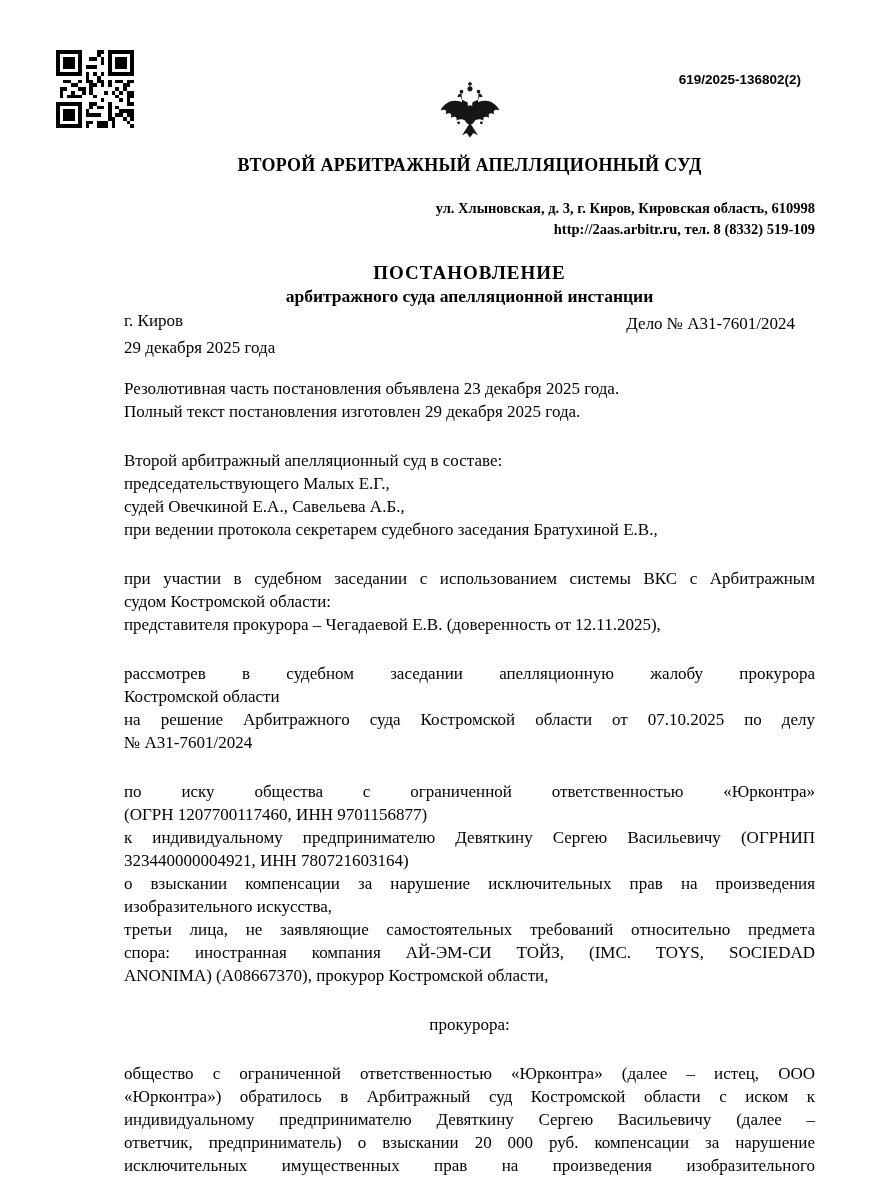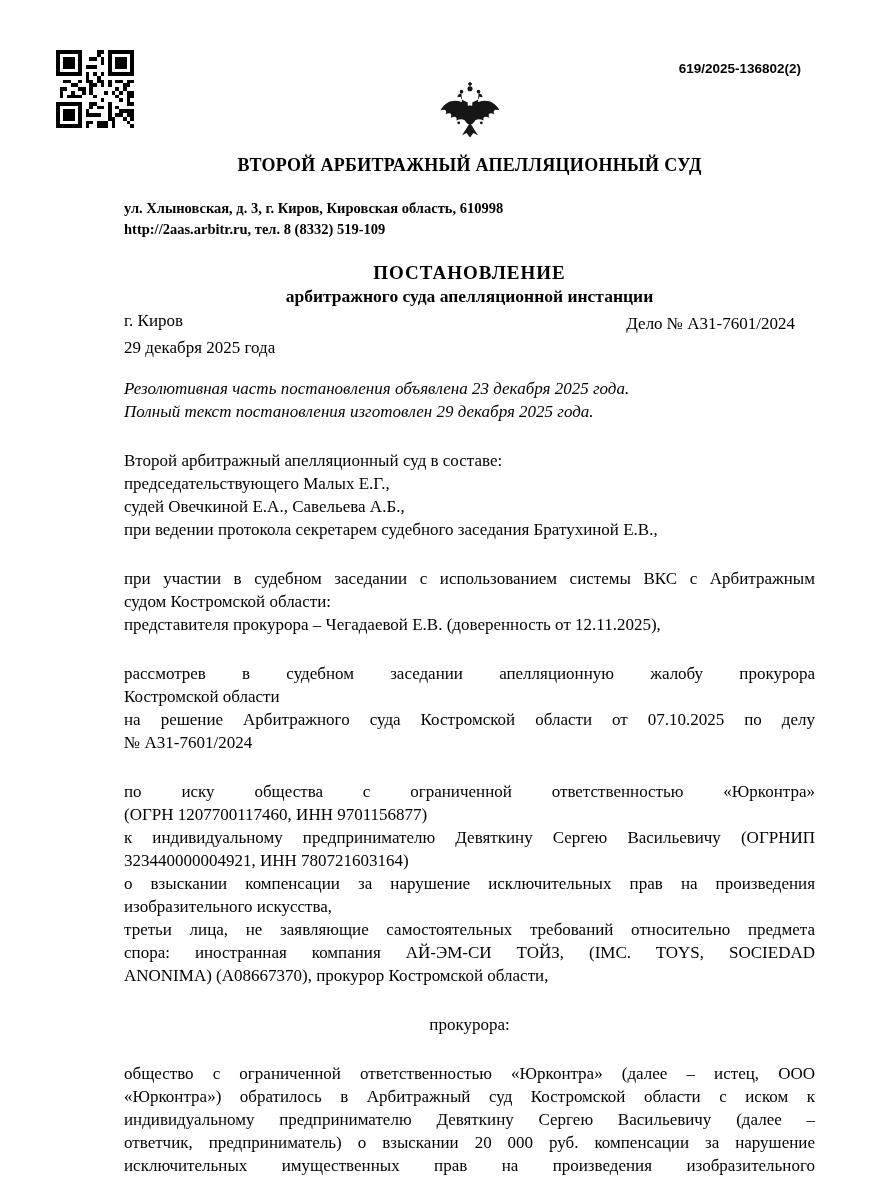--- a/index.html
+++ b/index.html
@@ -15,51 +15,51 @@
     box-sizing: border-box;
     overflow: hidden;
     background: #fff;
   }
   .qr {
     position: absolute; left: 56px; top: 50px;
     width: 78px; height: 78px;
   }
   .qr svg { width: 78px; height: 78px; display: block; }
   .docnum {
-    position: absolute; top: 61px; right: 74px;
+    position: absolute; top: 72px; right: 74px;
     font-family: "Liberation Sans", sans-serif;
     font-size: 13.5px; font-weight: bold;
   }
   .emblem { width: 68px; margin: 30px auto 0; display: block; }
   .court-name {
     text-align: center; font-weight: bold;
     font-size: 18px; margin-top: 16px; letter-spacing: .3px;
   }
   .addr-wrap { margin-top: 22px; }
   .addr {
-    text-align: left; font-weight: bold;
+    text-align: right; font-weight: bold;
     font-size: 14.5px; line-height: 21px;
   }
   .doc-title {
     text-align: center; font-weight: bold;
     font-size: 19px; letter-spacing: 1px; margin-top: 22px;
   }
   .doc-subtitle {
     text-align: center; font-weight: bold;
     font-size: 17.5px; margin-top: 2px;
   }
   .case-row {
     display: flex; justify-content: space-between;
     font-size: 17px;
   }
   .case-left div { line-height: 27px; }
   .case-num { padding: 7px 20px 0 0; }
   .body-text { margin-top: 12px; font-size: 17px; line-height: 23px; }
   .blk { margin-top: 26px; }
-  .blk:first-child { margin-top: 16px; font-style: italic; }
+  .blk:first-child { margin-top: 16px; }
   p.ln { margin: 0; }
   .j { text-align: justify; text-align-last: justify; }
   .c { text-align: center; }
 </style>
 </head>
 <body>
 
 <div class="page">
 
   <div class="qr">

